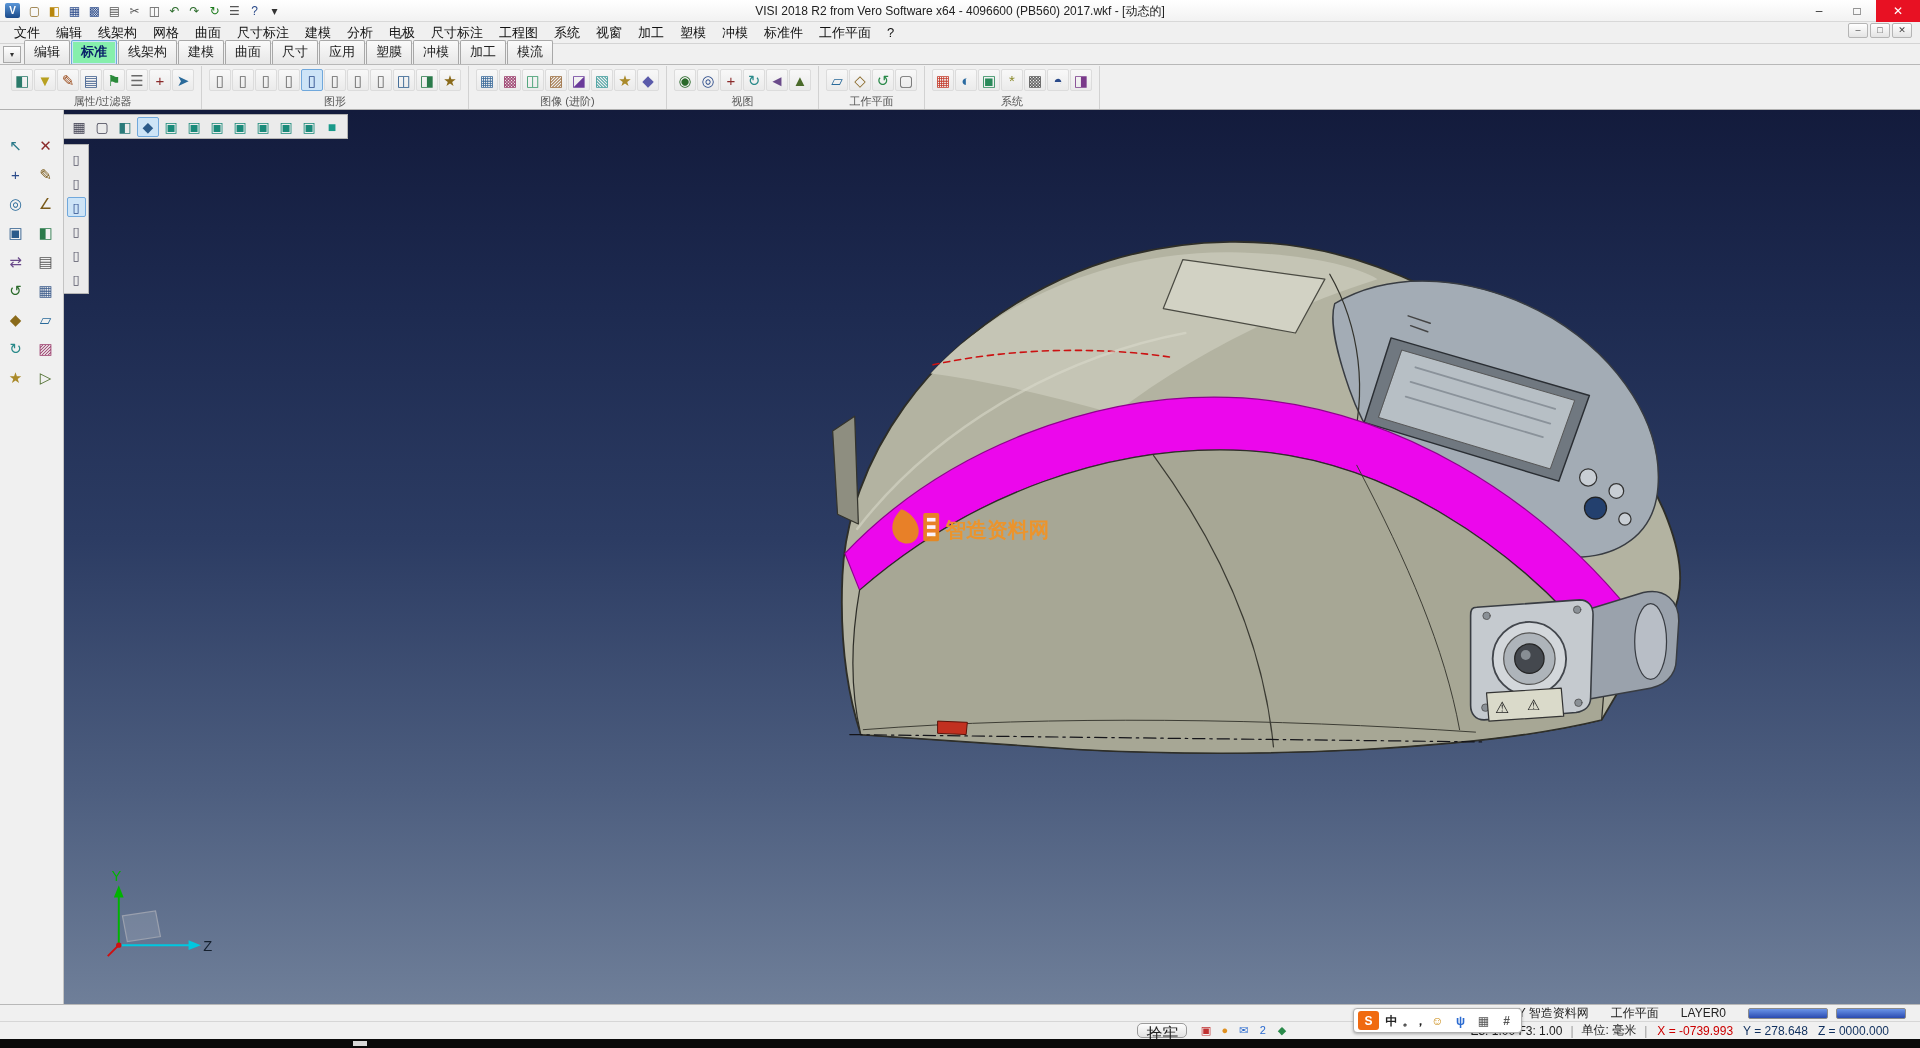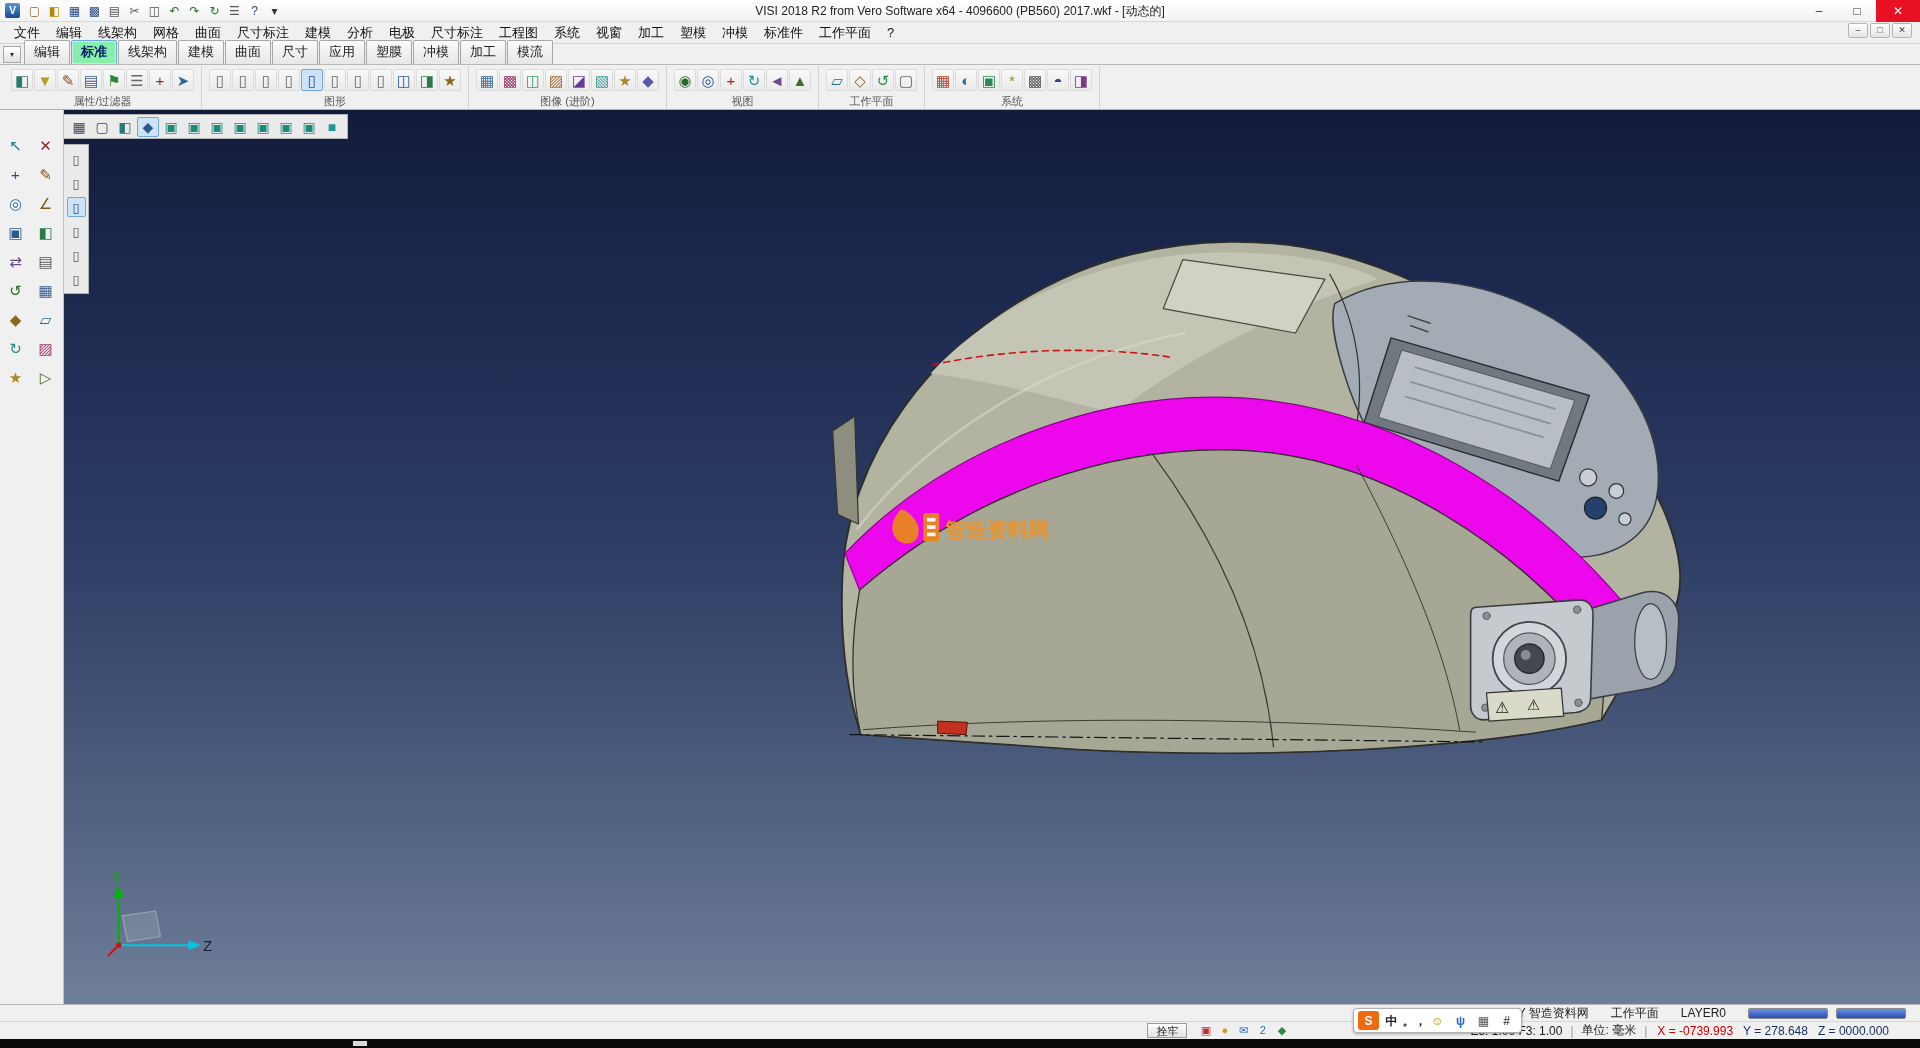--- a/index.html
+++ b/index.html
@@ -78,22 +78,22 @@
   .statusrow1 { height:17px; background:#f0f0f0; border-top:1px solid #b8b8b8;
     display:flex; align-items:center; font-size:12px; position:relative; z-index:5; }
   .statusrow2 { height:18px; background:#f0f0f0; border-top:1px solid #d6d6d6;
     display:flex; align-items:center; font-size:12px; position:relative; z-index:5; }
   .sr-spacer { flex:1; }
   .sr-field { display:flex; align-items:center; gap:4px; margin-right:22px; color:#222; }
   .wp-icon { color:#2a5ac0; font-size:12px; }
   .bluebar { width:80px; height:11px; margin-right:8px; border:1px solid #8a8a8a; border-radius:2px;
     background:linear-gradient(#6a94e8,#2a4ab0); }
   .bluebar.b2 { width:70px; margin-right:14px; }
-  .lock-btn { font:inherit; font-size:11px; padding:0 8px; height:15px; margin-right:10px;
-    border:1px solid #9a9a9a; background:linear-gradient(#fdfdfd,#e2e2e2); border-radius:0; color:#222; }
+  .lock-btn { font:inherit; font-size:16px; padding:0 8px; height:15px; margin-right:10px;
+    border:1px solid #9a9a9a; background:linear-gradient(#fdfdfd,#e2e2e2); border-radius:5px; color:#222; }
   .tray { display:flex; align-items:center; gap:2px; margin-right:8px; }
   .tray .ticon { width:17px; height:15px; font-size:11px; }
   .ime-space { width:168px; }
   .sr-text { color:#222; margin:0 4px; white-space:nowrap; }
   .sr-sep { color:#9a9a9a; margin:0 4px; }
   .coord-x { color:#cc0000; margin:0 5px 0 6px; white-space:nowrap; }
   .coord-yz { color:#10305e; margin:0 5px; white-space:nowrap; }
   .statusrow2 { padding-right:26px; }
 
   

